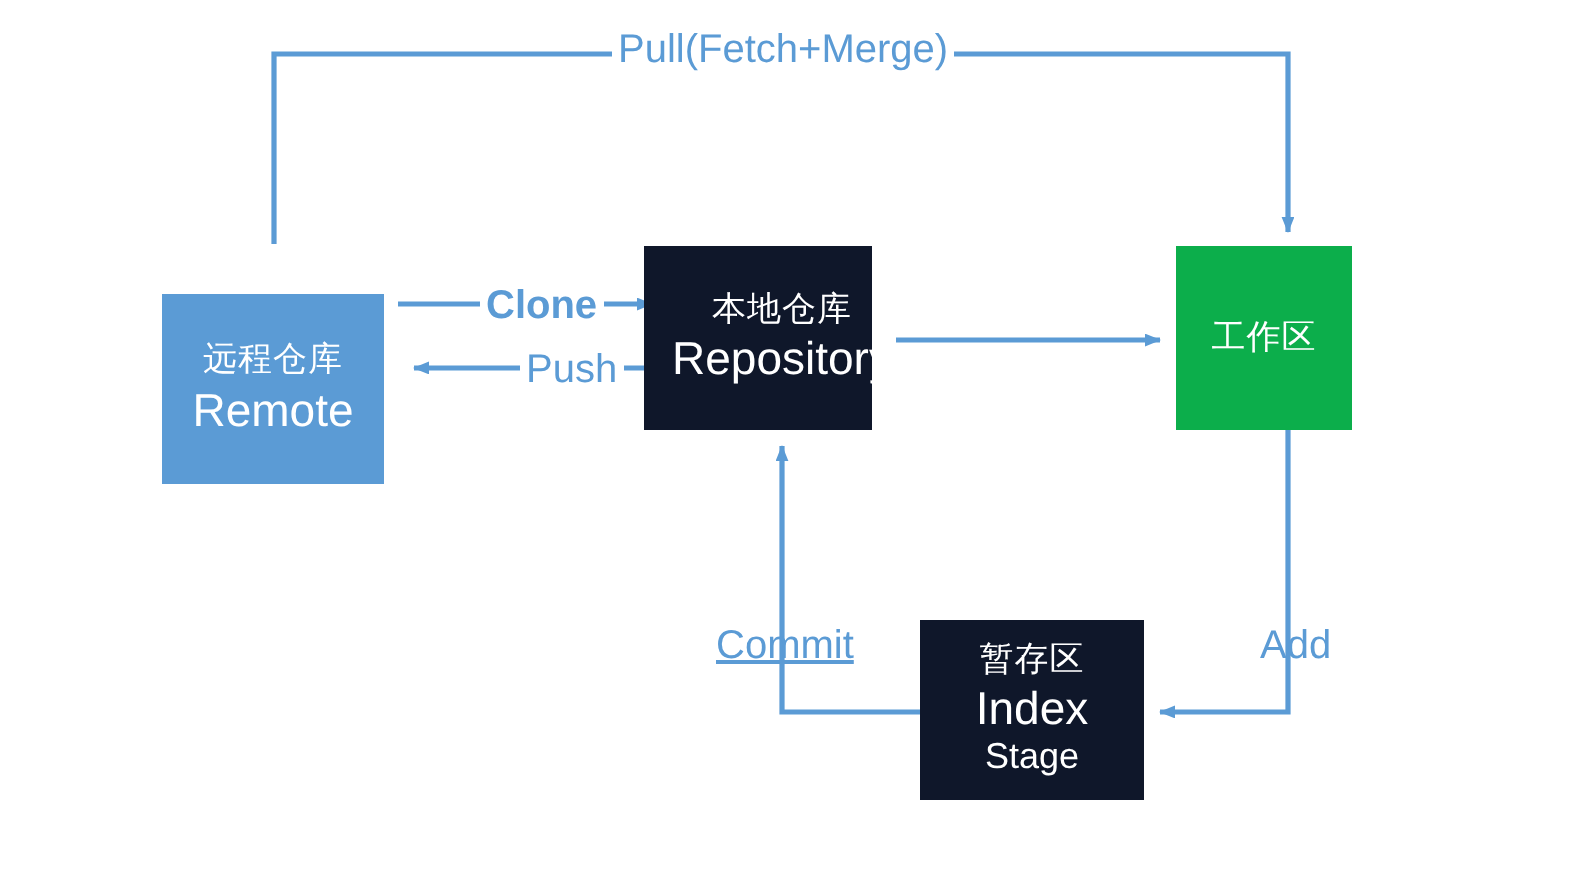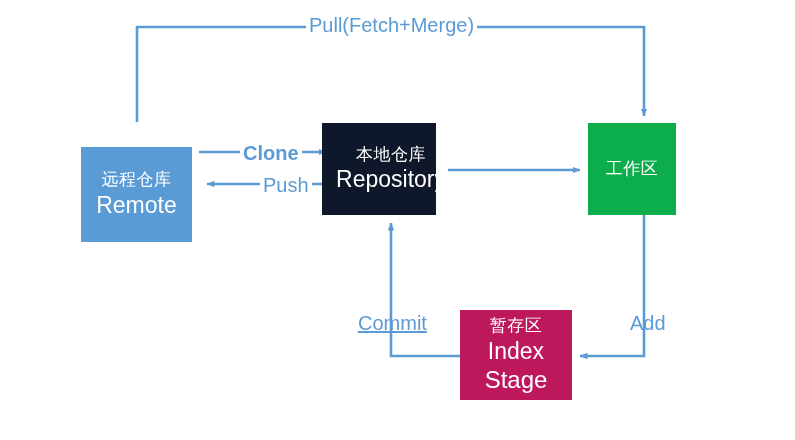--- a/index.html
+++ b/index.html
@@ -37,39 +37,39 @@
     z-index: 3;
   }
   .node .cn {
     font-size: 17px;
     letter-spacing: 0.5px;
   }
   .node .en {
     font-size: 23px;
   }
   .node .en2 {
-    font-size: 24px;
+    font-size: 18px;
   }
   #node-remote {
     left: 81px;  top: 122px;  width: 111px; height: 95px;
     background: #5b9bd5;
     margin-top: 25px;
   }
   #node-repository {
     left: 322px; top: 123px;  width: 114px; height: 92px;
     background: #0f172a;
     padding-left: 24px;
   }
   #node-workspace {
     left: 588px; top: 123px;  width: 88px; height: 92px;
     background: #0cae4b;
   }
   #node-index {
     left: 460px; top: 310px;  width: 112px; height: 90px;
-    background: #be185d;
+    background: #0f172a;
   }
   .edge-label {
     position: absolute;
     color: #5b9bd5;
     font-size: 20px;
     white-space: nowrap;
     background: #ffffff;
     padding: 0 3px;
     z-index: 2;
   }

